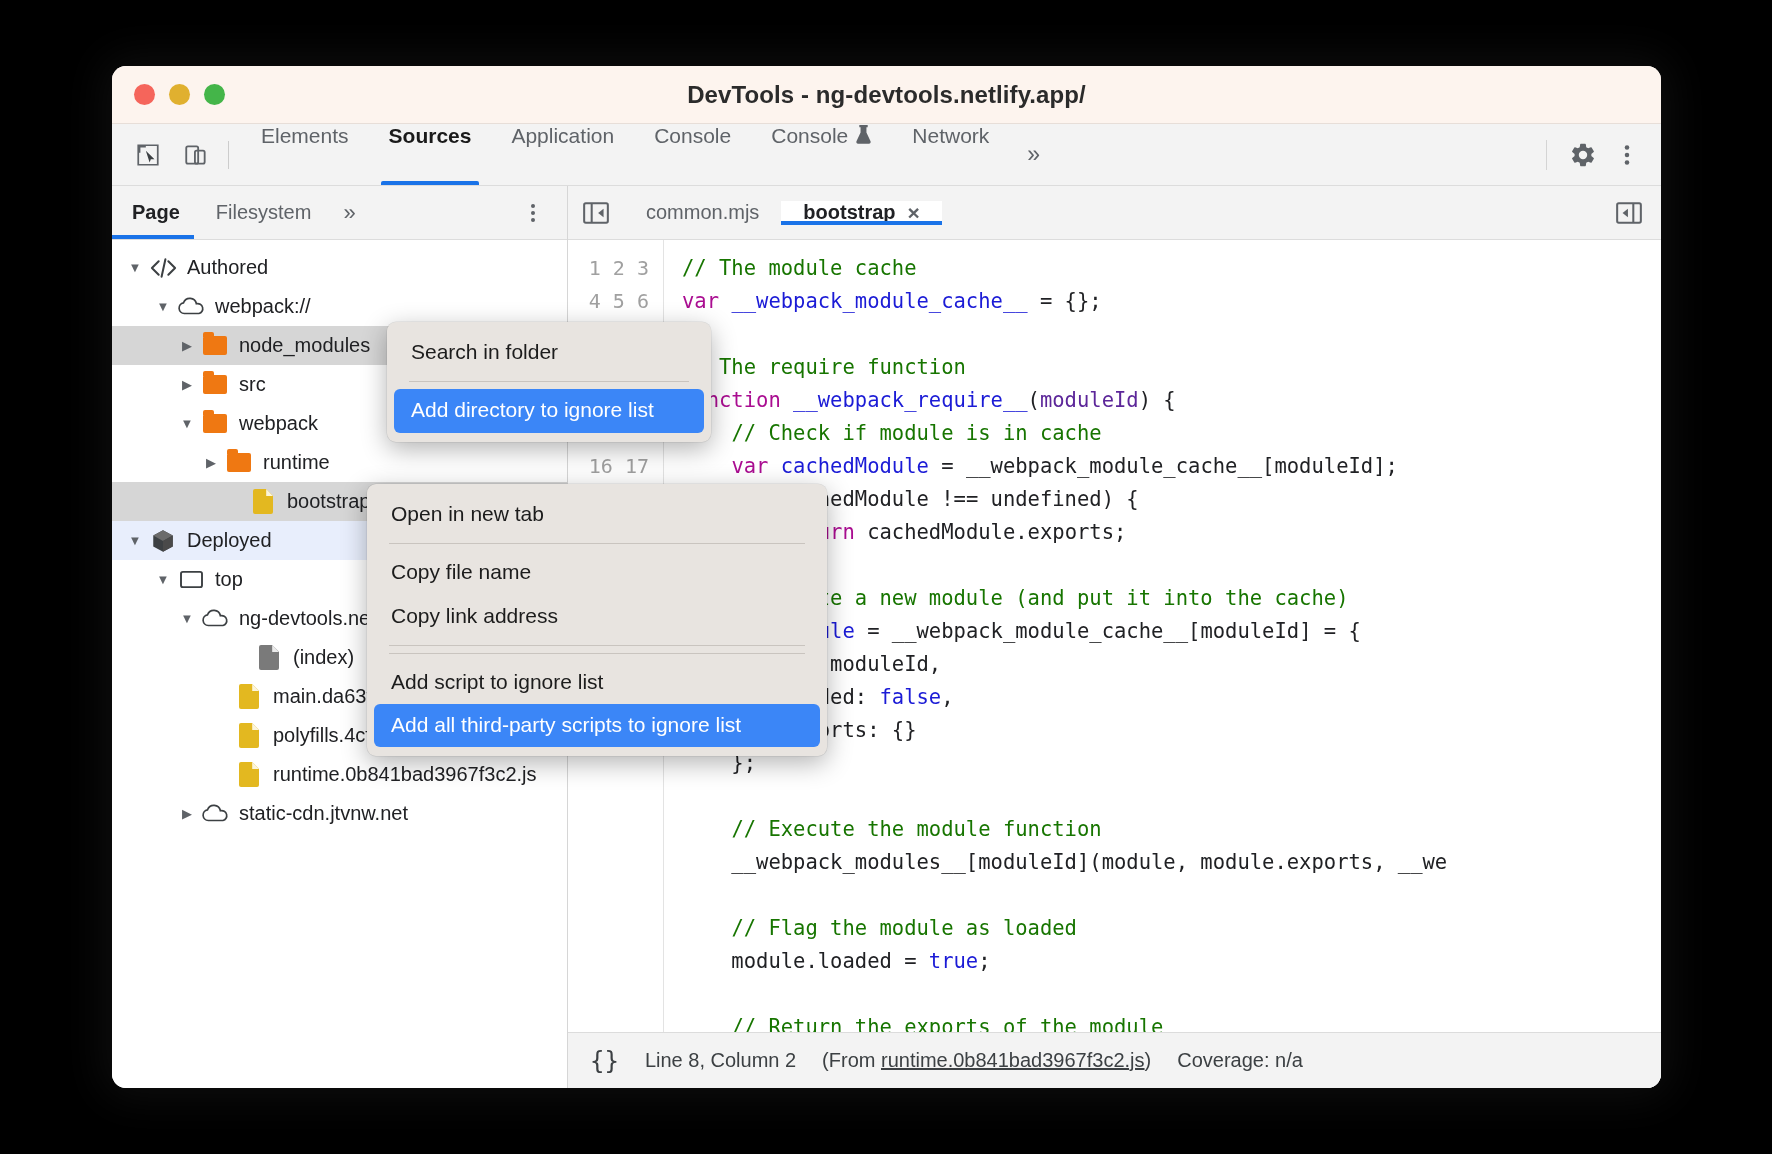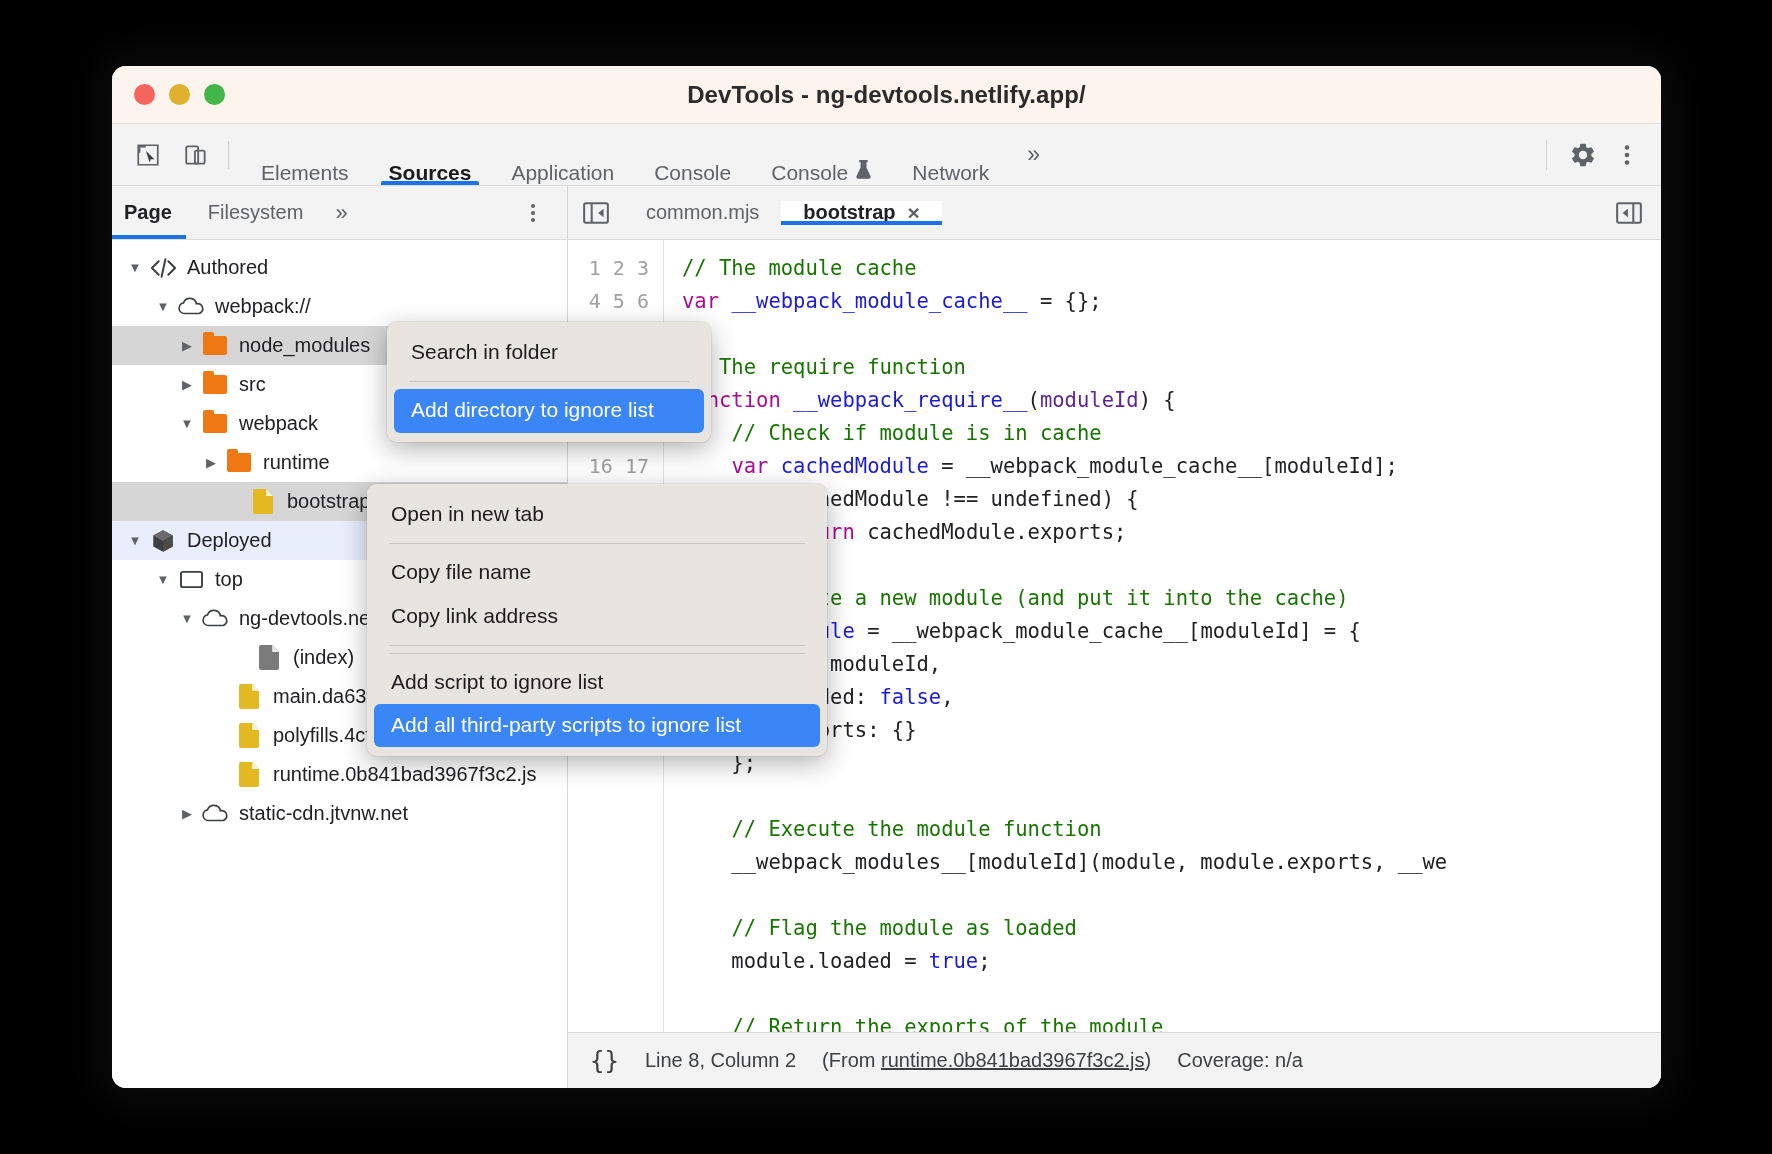--- a/index.html
+++ b/index.html
@@ -57,21 +57,21 @@
   }
   .tb-icons { display: flex; align-items: center; padding-left: 16px; gap: 8px; }
   .tb-icon {
     width: 40px; height: 40px;
     display: flex; align-items: center; justify-content: center;
     border-radius: 4px; cursor: pointer;
   }
   .tb-sep { width: 1px; height: 28px; background: #ccc; align-self: center; margin: 0 12px; }
   .dt-tabs { display: flex; align-items: stretch; }
   .dt-tab {
-    display: flex; align-items: flex-end; gap: 7px;
+    display: flex; align-items: flex-start; gap: 7px;
     padding: 0 20px;
     font-size: 21px; color: #5f6368;
     cursor: pointer; position: relative;
     white-space: nowrap;
   }
   .dt-tab.active { color: #1a1a1a; font-weight: bold; }
   .dt-tab.active::after {
     content: ""; position: absolute; left: 12px; right: 12px; bottom: 0;
     height: 4px; background: #1a73e8; border-radius: 2px 2px 0 0;
   }
@@ -91,21 +91,21 @@
   }
   .nav-tabs {
     height: 54px; background: #f3f3f3;
     border-bottom: 1px solid #dcdcdc;
     display: flex; align-items: stretch; position: relative;
   }
   .nav-tab {
     display:flex; align-items:center; padding: 0 18px;
     font-size: 20px; color:#5f6368; cursor: pointer; position: relative;
   }
-  .nav-tab:first-child { padding-left: 12px; }
+  .nav-tab:first-child { padding-left: 20px; }
   .nav-tab.active { color:#202124; font-weight: bold; }
   .nav-tab.active::after {
     content:""; position:absolute; left: 0px; right: 4px; bottom: 0;
     height: 4px; background:#1a73e8;
   }
   .nav-tab.chev { font-size: 22px; padding: 0 14px; }
   .nav-kebab { margin-left:auto; display:flex; align-items:center; padding: 0 24px; cursor:pointer; }
 
   .tree { flex: 1; overflow: hidden; padding-top: 8px; font-size: 20px; color: #202124; }
   .trow {

